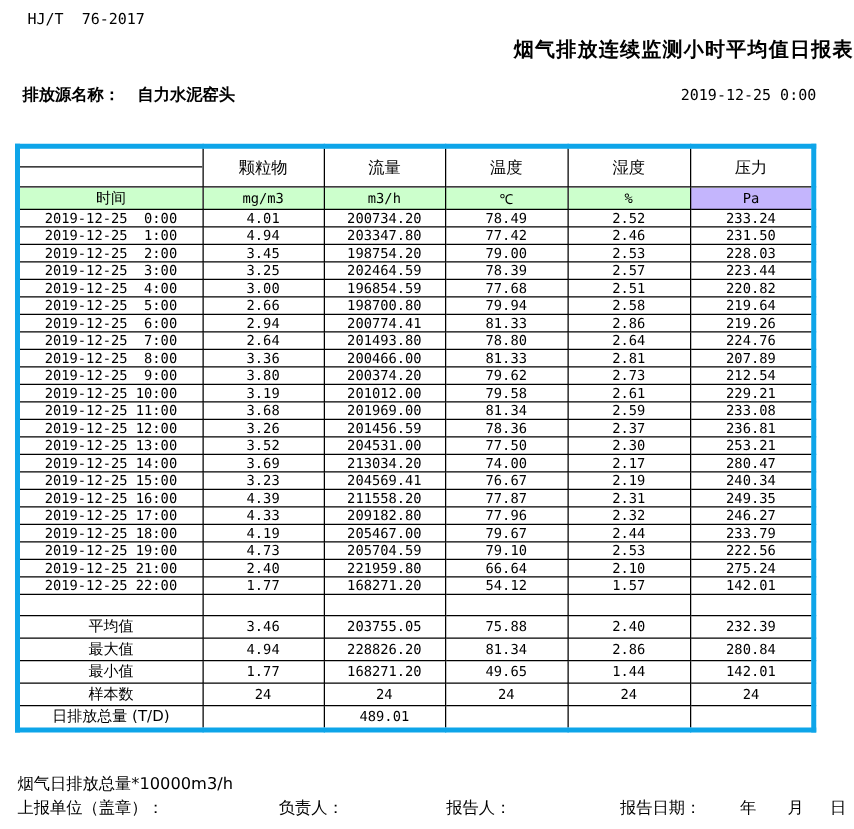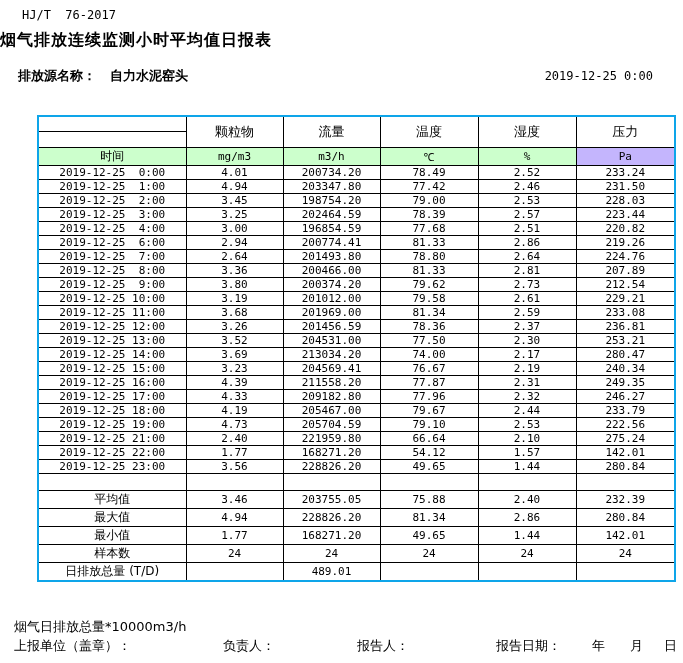--- a/index.html
+++ b/index.html
@@ -13,35 +13,35 @@
   }
   .page { position: absolute; left: 0; top: 0; width: 683px; height: 663px; background: #fff; }
 
   .std-code {
     position: absolute; left: 22px; top: 8px;
     font-family: "DejaVu Sans Mono", monospace;
     font-weight: normal; font-size: 12px; white-space: pre;
   }
   .report-title {
     position: absolute; left: 0; top: 30px; width: 683px;
-    text-align: left; font-weight: bold; font-size: 16px;
+    text-align: right; font-weight: bold; font-size: 16px;
     letter-spacing: 1px;
   }
   .source-line { position: absolute; left: 18px; top: 67px; font-size: 13px; font-weight: bold; }
   .source-line .src-name { margin-left: 14px; }
   .header-datetime {
     position: absolute; right: 30px; top: 69px;
     font-family: "DejaVu Sans Mono", monospace; font-size: 12px;
   }
 
   table.report {
-    position: absolute; left: 37px; top: 115px;
+    position: absolute; left: 12px; top: 115px;
     width: 637px;
     border-collapse: collapse; table-layout: fixed;
-    border: 2px solid #0ea5e9;
+    border: 4px solid #0ea5e9;
   }
   table.report td, table.report th {
     border: 1px solid #000;
     text-align: center; vertical-align: middle;
     overflow: hidden; white-space: nowrap;
     font-weight: normal;
     padding: 0;
   }
   col.c0 { width: 148px; }
   col.c1 { width: 97px; }
@@ -166,20 +166,28 @@
         </tr>
         <tr class="data-row">
           <td>2019-12-25  4:00</td>
           <td>3.00</td>
           <td>196854.59</td>
           <td>77.68</td>
           <td>2.51</td>
           <td>220.82</td>
         </tr>
         <tr class="data-row">
+          <td>2019-12-25  5:00</td>
+          <td>2.66</td>
+          <td>198700.80</td>
+          <td>79.94</td>
+          <td>2.58</td>
+          <td>219.64</td>
+        </tr>
+        <tr class="data-row">
           <td>2019-12-25  6:00</td>
           <td>2.94</td>
           <td>200774.41</td>
           <td>81.33</td>
           <td>2.86</td>
           <td>219.26</td>
         </tr>
         <tr class="data-row">
           <td>2019-12-25  7:00</td>
           <td>2.64</td>
@@ -292,28 +300,20 @@
           <td>2.10</td>
           <td>275.24</td>
         </tr>
         <tr class="data-row">
           <td>2019-12-25 22:00</td>
           <td>1.77</td>
           <td>168271.20</td>
           <td>54.12</td>
           <td>1.57</td>
           <td>142.01</td>
-        </tr>
-        <tr class="data-row">
-          <td>2019-12-25 23:00</td>
-          <td>3.56</td>
-          <td>228826.20</td>
-          <td>49.65</td>
-          <td>1.44</td>
-          <td>280.84</td>
         </tr>
       </tbody>
     <tbody>
       <tr class="spacer-row">
         <td></td>
           <td></td>
           <td></td>
         <td></td>
           <td></td>
           <td></td>

